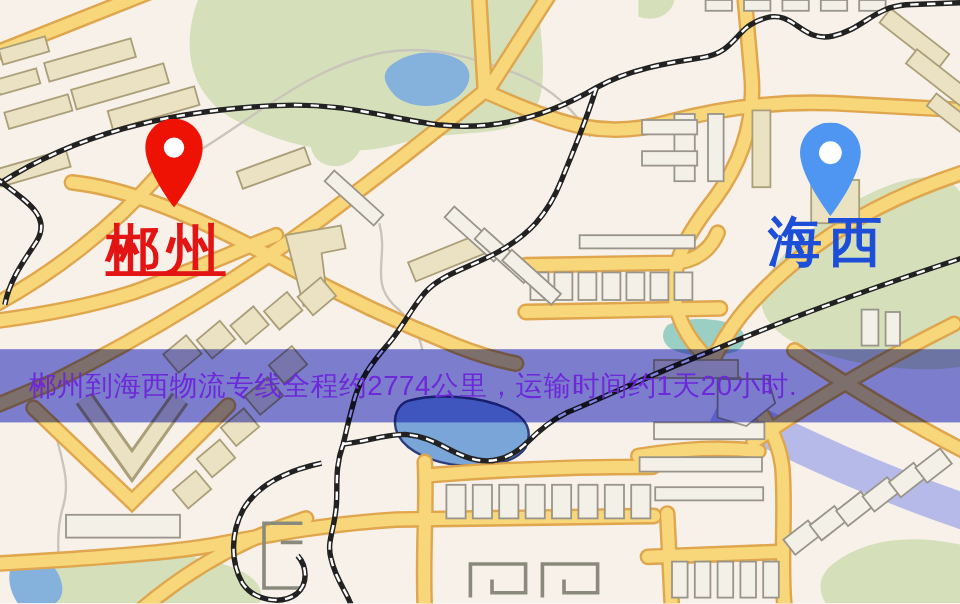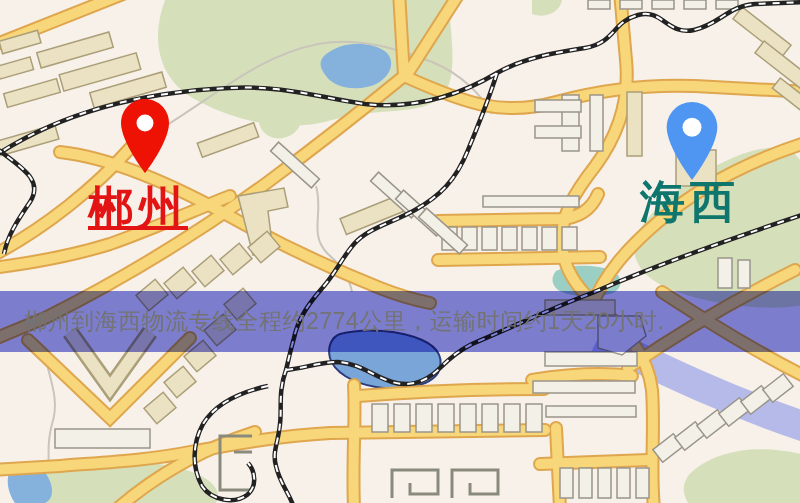--- a/index.html
+++ b/index.html
@@ -2,23 +2,23 @@
 <html><head>
 <meta charset="utf-8">
 <style>
   html,body{margin:0;padding:0;}
   body{width:800px;height:503px;overflow:hidden;font-family:"Liberation Sans","DejaVu Sans",sans-serif;}
   .map-view{position:relative;width:800px;height:503px;background:#f7f1ea;overflow:hidden;}
   .map-view svg.base{position:absolute;left:0;top:0;}
   .pin{position:absolute;}
   .place-label{position:absolute;font-family:"DejaVu Serif","Liberation Serif",serif;font-weight:700;font-size:45px;letter-spacing:5px;white-space:nowrap;text-align:center;}
   .origin-label{left:88px;top:178px;color:#e31414;text-decoration:underline;}
-  .dest-label{left:640px;top:172px;color:#0f766e;}
+  .dest-label{left:640px;top:172px;color:#1d4ed8;}
   .banner-bg{position:absolute;left:0;top:291px;width:800px;height:61px;background:#8184e0;mix-blend-mode:multiply;}
-  .banner-text{position:absolute;left:24px;top:291px;height:47px;line-height:61px;color:#737373;font-size:23px;letter-spacing:0.5px;white-space:nowrap;}
+  .banner-text{position:absolute;left:24px;top:291px;height:47px;line-height:61px;color:#6d28d9;font-size:23px;letter-spacing:0.5px;white-space:nowrap;}
 </style>
 </head>
 <body>
 
 <div class="map-view">
 
   <svg class="base" width="800" height="503" viewBox="0 0 800 503">
 
     <g fill="#d5e0ba" stroke="none">
       <path d="M165,0 C150,40 158,82 200,102 C242,124 292,132 332,120 C382,106 420,117 442,96 C458,80 452,40 448,0 Z"></path>

